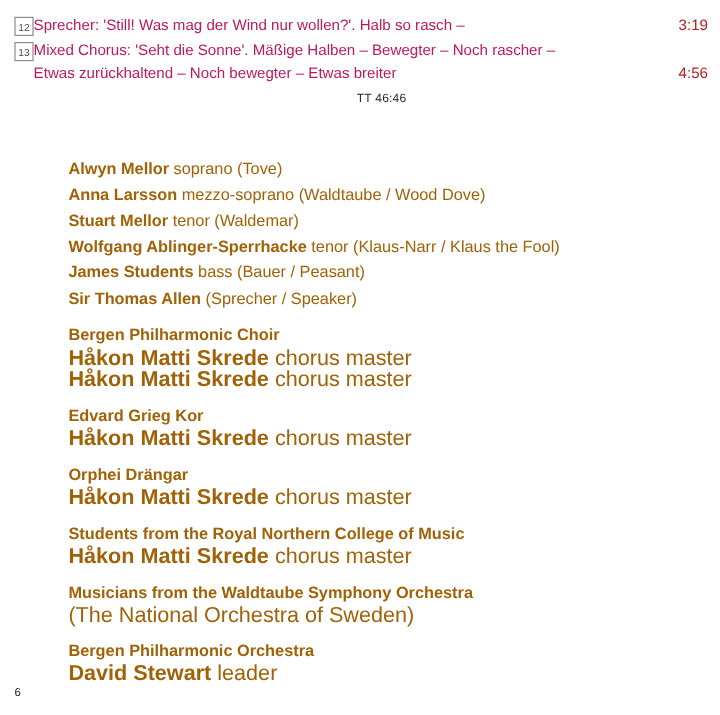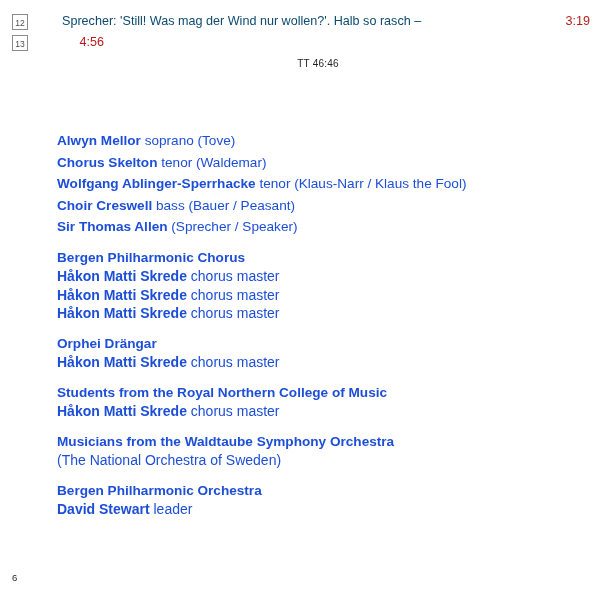--- a/index.html
+++ b/index.html
@@ -44,25 +44,25 @@
     color: #4d4d4d;
     font-size: 8.5px;
     line-height: 16px;
     text-align: center;
     margin-left: 12px;
     margin-top: 2px;
     flex: 0 0 auto;
     box-sizing: border-box;
   }
   .track-text {
-    margin-left: 34px;
+    margin-left: 0;
     flex: 1 1 auto;
     font-size: 12.6px;
     line-height: 19px;
-    color: #0c4a6e;
+    color: #be185d;
   }
   .track-text .line {
     white-space: nowrap;
   }
   .track-time {
     width: 86px;
     flex: 0 0 auto;
     text-align: right;
     font-size: 12.6px;
     line-height: 19px;
@@ -89,25 +89,25 @@
     left: 57px;
     top: 130px;
     width: 520px;
   }
   .credit-block {
     margin-bottom: 0;
   }
   .credit-line {
     font-size: 13.6px;
     line-height: 21.5px;
-    color: #1d4ed8;
+    color: #a16207;
     white-space: nowrap;
   }
   .credit-line.sub {
-    font-size: 14px;
+    font-size: 18px;
     line-height: 19.5px;
     margin-top: -1px;
   }
   .credit-line.gap {
     margin-top: 9px;
   }
   .bold {
     font-weight: bold;
   }
   .role {
@@ -139,82 +139,95 @@
     <div class="track-row">
       <div class="track-num">12</div>
       <div class="track-text">
         <div class="line">Sprecher: 'Still! Was mag der Wind nur wollen?'. Halb so rasch –</div>
       </div>
       <div class="track-time">3:19</div>
     </div>
 
     <div class="track-row">
       <div class="track-num">13</div>
+      <div class="track-text">
+        <div class="line">Mixed Chorus: 'Seht die Sonne'. Mäßige Halben – Bewegter – Noch rascher –</div>
+        <div class="line">Etwas zurückhaltend – Noch bewegter – Etwas breiter</div>
+      </div>
       <div class="track-time">4:56</div>
     </div>
 
     <div class="total-time">TT 46:46</div>
   </div>
 
   <div class="credits">
 
     <div class="credit-block">
       <div class="credit-line">
         <span class="bold">Alwyn Mellor</span>
         <span class="role">soprano (Tove)</span>
       </div>
     </div>
 
-
-    <div class="credit-block">
-      <div class="credit-line">
-        <span class="bold">Chorus Skelton</span>
+    <div class="credit-block">
+      <div class="credit-line">
+        <span class="bold">Anna Larsson</span>
+        <span class="role">mezzo-soprano (Waldtaube / Wood Dove)</span>
+      </div>
+    </div>
+
+    <div class="credit-block">
+      <div class="credit-line">
+        <span class="bold">Stuart Mellor</span>
         <span class="role">tenor (Waldemar)</span>
       </div>
     </div>
 
     <div class="credit-block">
       <div class="credit-line">
         <span class="bold">Wolfgang Ablinger-Sperrhacke</span>
         <span class="role">tenor (Klaus-Narr / Klaus the Fool)</span>
       </div>
     </div>
 
     <div class="credit-block">
       <div class="credit-line">
-        <span class="bold">Choir Creswell</span>
+        <span class="bold">James Students</span>
         <span class="role">bass (Bauer / Peasant)</span>
       </div>
     </div>
 
     <div class="credit-block">
       <div class="credit-line">
         <span class="bold">Sir Thomas Allen</span>
         <span class="role">(Sprecher / Speaker)</span>
       </div>
     </div>
 
     <div class="credit-block">
       <div class="credit-line gap">
-        <span class="bold">Bergen Philharmonic Chorus</span>
-      </div>
-      <div class="credit-line sub">
-        <span class="bold">Håkon Matti Skrede</span>
-        <span class="role">chorus master</span>
-      </div>
-    </div>
-
-    <div class="credit-block">
-      <div class="credit-line sub">
-        <span class="bold">Håkon Matti Skrede</span>
-        <span class="role">chorus master</span>
-      </div>
-    </div>
-
-    <div class="credit-block">
+        <span class="bold">Bergen Philharmonic Choir</span>
+      </div>
+      <div class="credit-line sub">
+        <span class="bold">Håkon Matti Skrede</span>
+        <span class="role">chorus master</span>
+      </div>
+    </div>
+
+    <div class="credit-block">
+      <div class="credit-line sub">
+        <span class="bold">Håkon Matti Skrede</span>
+        <span class="role">chorus master</span>
+      </div>
+    </div>
+
+    <div class="credit-block">
+      <div class="credit-line gap">
+        <span class="bold">Edvard Grieg Kor</span>
+      </div>
       <div class="credit-line sub">
         <span class="bold">Håkon Matti Skrede</span>
         <span class="role">chorus master</span>
       </div>
     </div>
 
     <div class="credit-block">
       <div class="credit-line gap">
         <span class="bold">Orphei Drängar</span>
       </div>

